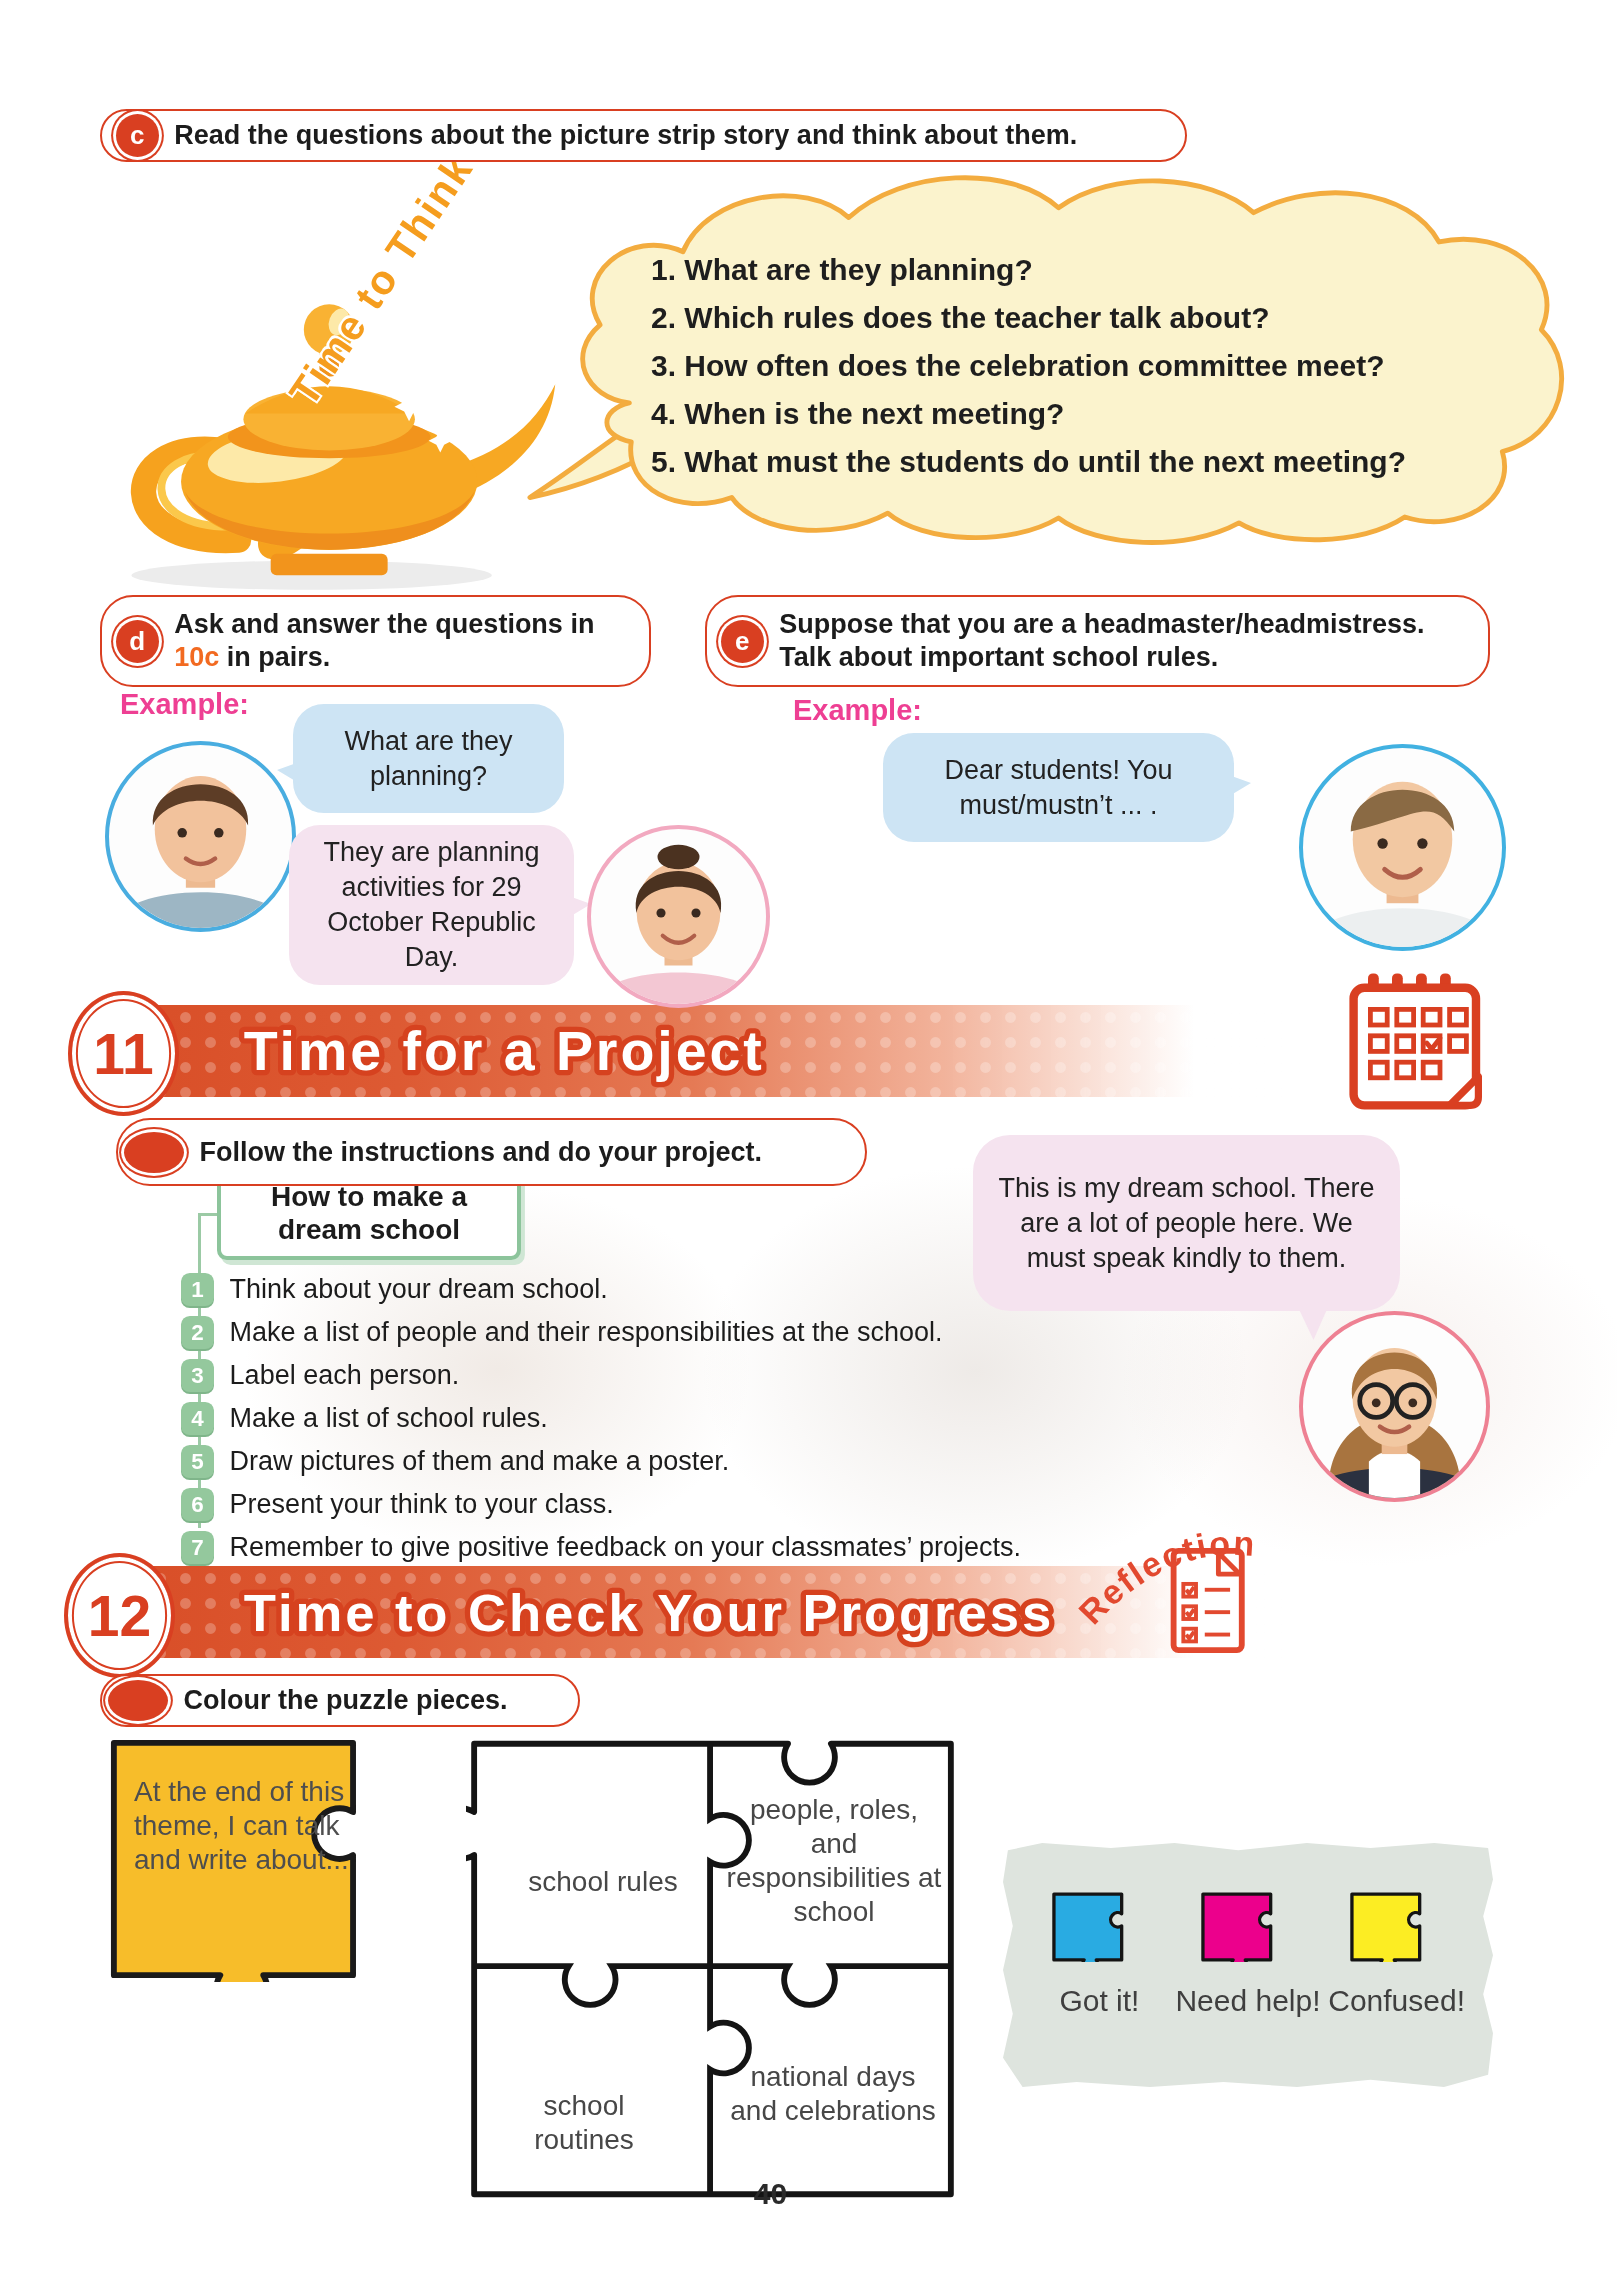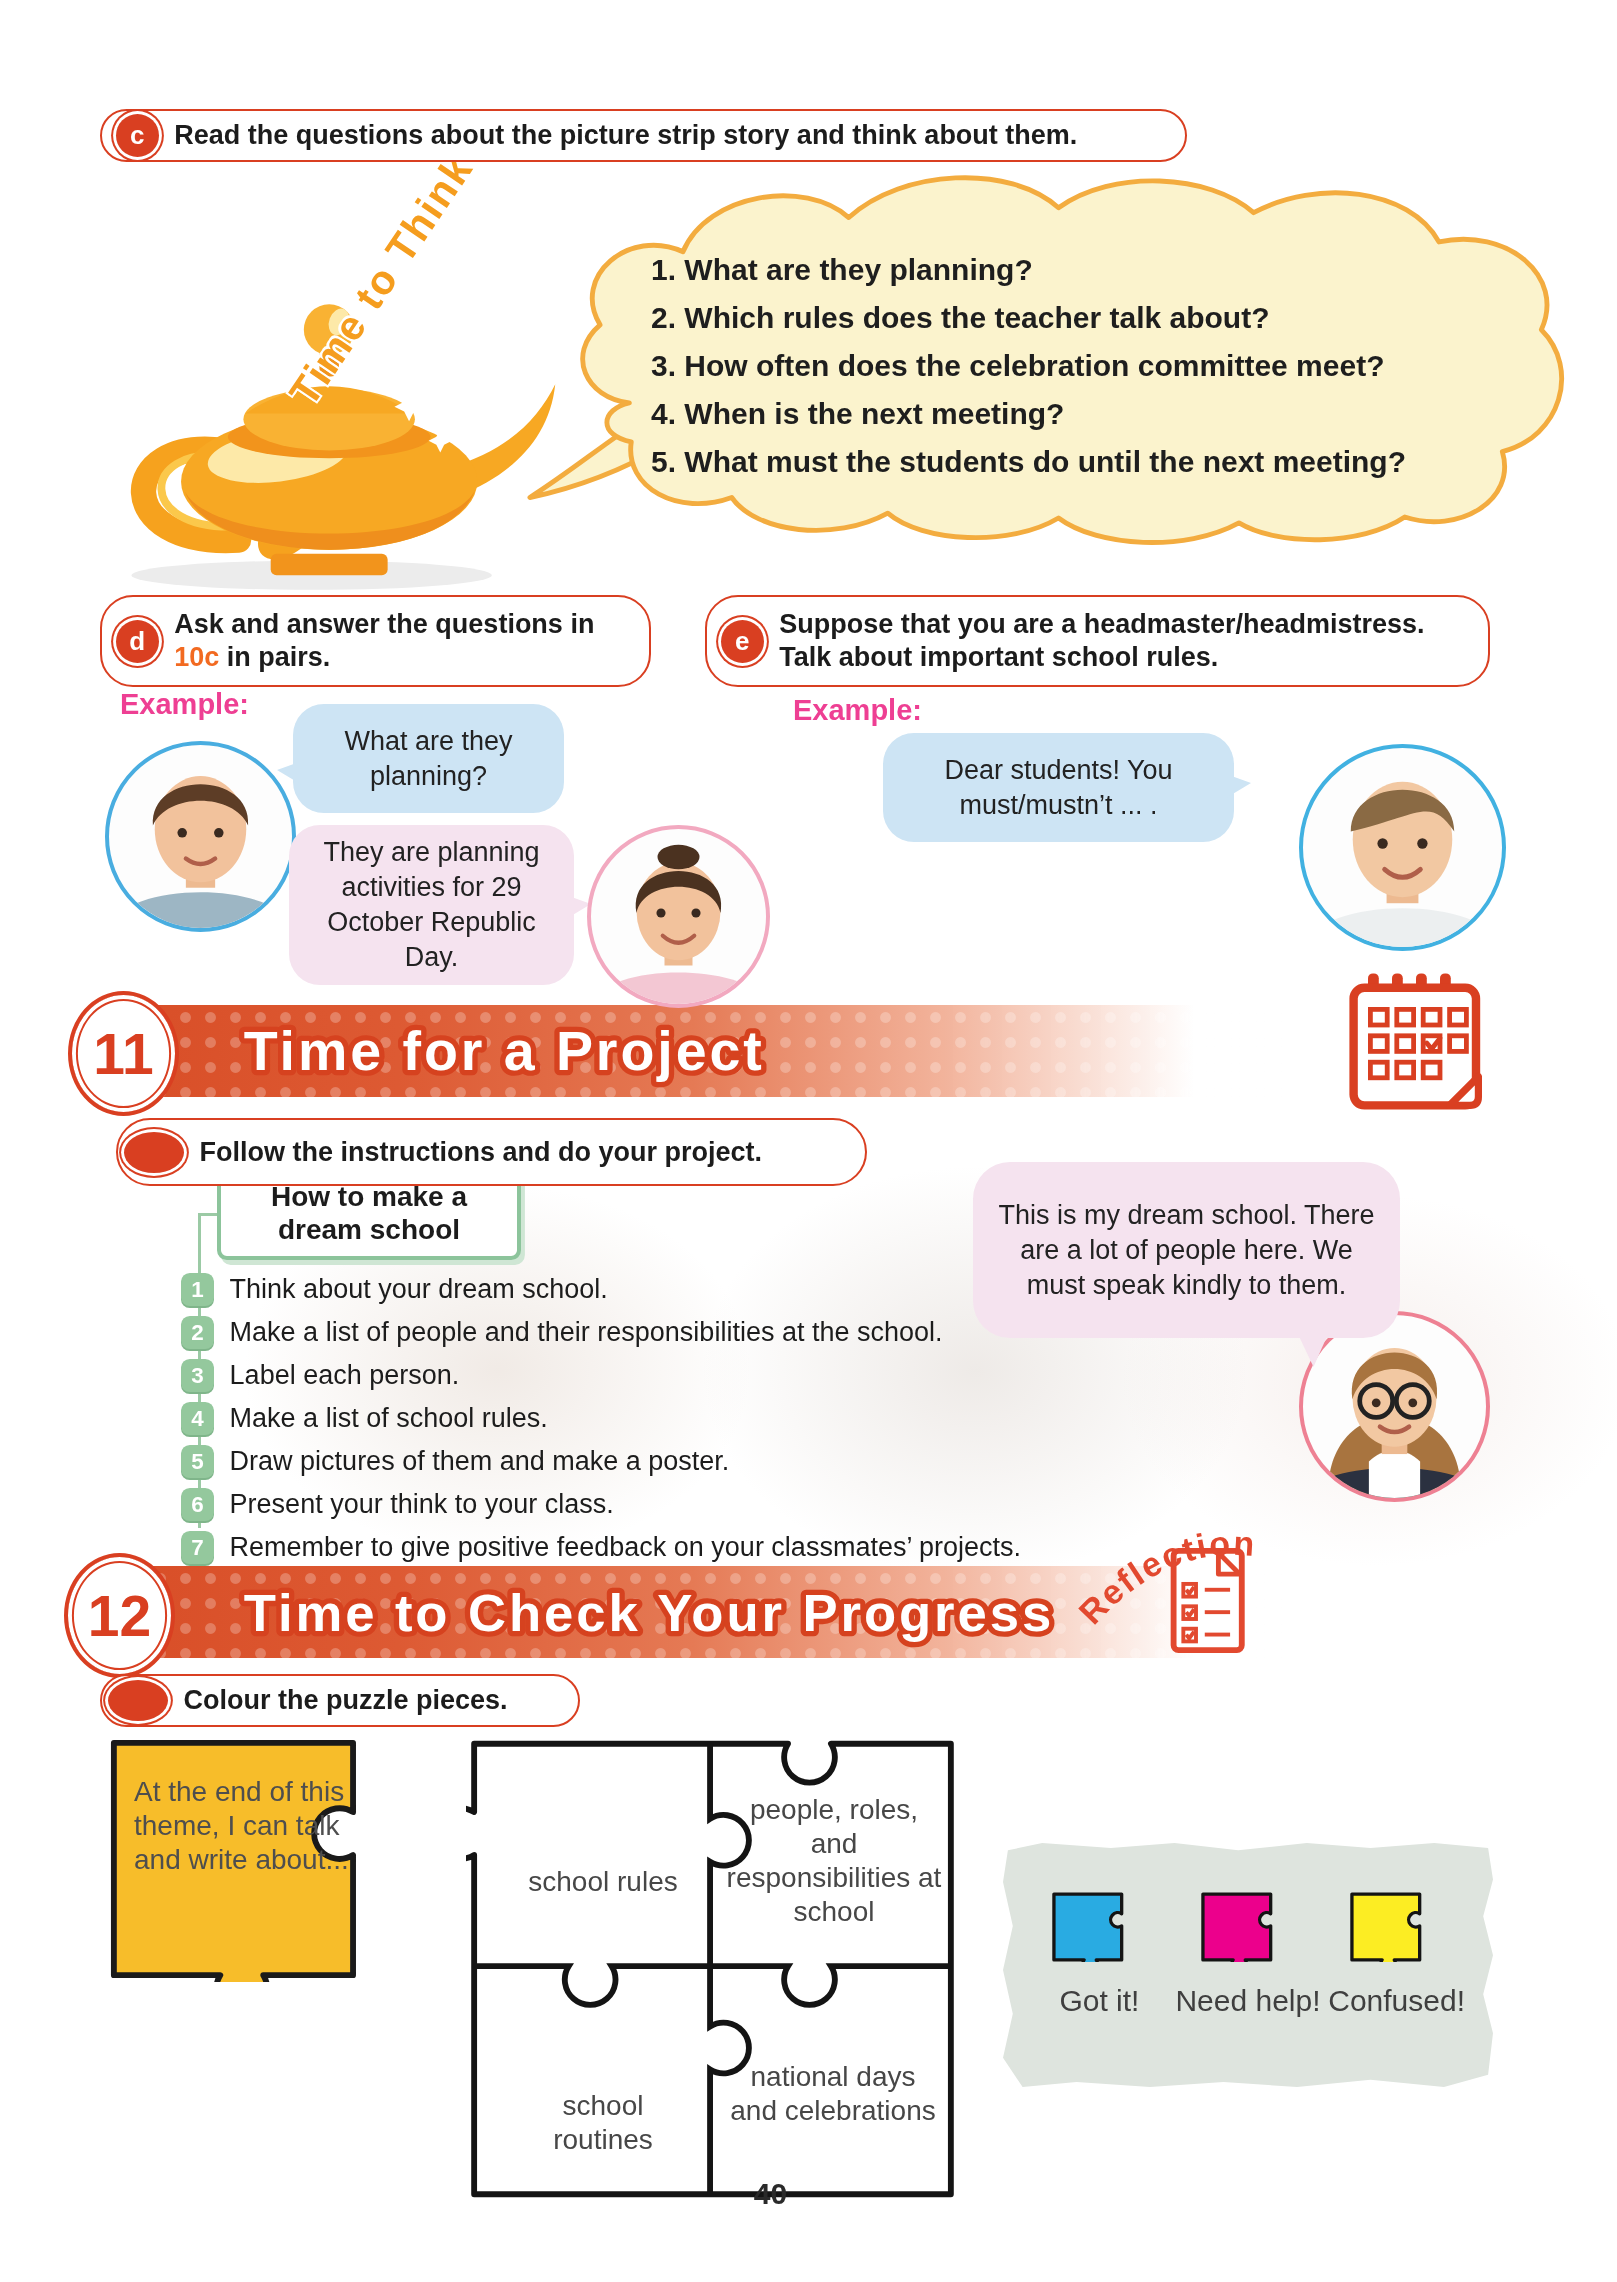--- a/index.html
+++ b/index.html
@@ -270,21 +270,21 @@
     <div class="step">
         <span class="chip">6</span>
         <span class="stext">Present your think to your class.</span>
       </div>
     <div class="step">
         <span class="chip">7</span>
         <span class="stext">Remember to give positive feedback on your classmates’ projects.</span>
       </div>
   </div>
 
-  <div class="bubble b-pink" style="left:973px;top:1162px;width:427px;height:176px;border-radius:37px;z-index:5;">
+  <div class="bubble b-pink" style="left:973px;top:1135px;width:427px;height:176px;border-radius:37px;z-index:5;">
     <span class="tail" style="right:64px;bottom:-27px;border-top:35px solid #f5e3ef;border-left:7.8px solid transparent;border-right:27px solid transparent;transform:rotate(-14deg);"></span>
     <span>This is my dream school. There are a lot of people here. We must speak kindly to them.</span>
   </div>
 
   <div class="avatar" style="left:1299px;top:1311px;width:191px;height:191px;border:4.9px solid #ee8193;">
     <svg viewBox="0 0 100 100">
       <path d="M 14 100 C 10 40 90 40 86 100 Z" fill="#a8743f"></path>
       <path d="M 0 100 C 8 78 92 78 100 100 Z" fill="#2b3140"></path>
       <path d="M 36 80 C 44 72 56 72 64 80 L 64 100 L 36 100 Z" fill="#ffffff"></path>
       <rect x="43" y="62" width="14" height="14" fill="#edba91"></rect>
@@ -342,21 +342,21 @@
   <div class="abs" style="left:466px;top:1736px;width:493px;height:466px;z-index:3;">
     <svg viewBox="0 0 505 478" width="493" height="466">
       <path d="M 8 8 H 330 a 26 26 0 1 0 44 0 H 497 V 470 H 8 V 122 a 26 26 0 1 1 0 -44 Z" fill="#ffffff" stroke="#141414" stroke-width="6" stroke-linejoin="round"></path>
       <path d="M 250 8 V 85 a 26 26 0 1 1 0 44 V 236" fill="none" stroke="#141414" stroke-width="6"></path>
       <path d="M 8 236 H 105 a 26 26 0 1 0 44 0 H 330 a 26 26 0 1 0 44 0 H 497" fill="none" stroke="#141414" stroke-width="6"></path>
       <path d="M 250 236 V 298 a 26 26 0 1 1 0 44 V 470" fill="none" stroke="#141414" stroke-width="6"></path>
     </svg>
   </div>
   <div class="puzzle-label" style="left:525px;top:1865px;width:156px;">school rules</div>
   <div class="puzzle-label" style="left:724px;top:1793px;width:220px;">people, roles, and responsibilities at school</div>
-  <div class="puzzle-label" style="left:523px;top:2089px;width:160px;">school routines</div>
+  <div class="puzzle-label" style="left:504px;top:2089px;width:160px;">school routines</div>
   <div class="puzzle-label" style="left:724px;top:2060px;width:218px;">national days and celebrations</div>
 
   <div class="legend">
     <div class="legend-item">
       <svg viewBox="0 0 340 252">
         <path d="M 7 7 H 252 V 78 a 26 26 0 1 0 0 44 V 245 H 160 a 26 26 0 1 1 -44 0 H 7 Z" stroke="#141414" stroke-width="12" stroke-linejoin="round" fill="#29abe2"></path>
       </svg>
       <span class="llabel">Got it!</span>
     </div>
     <div class="legend-item">

